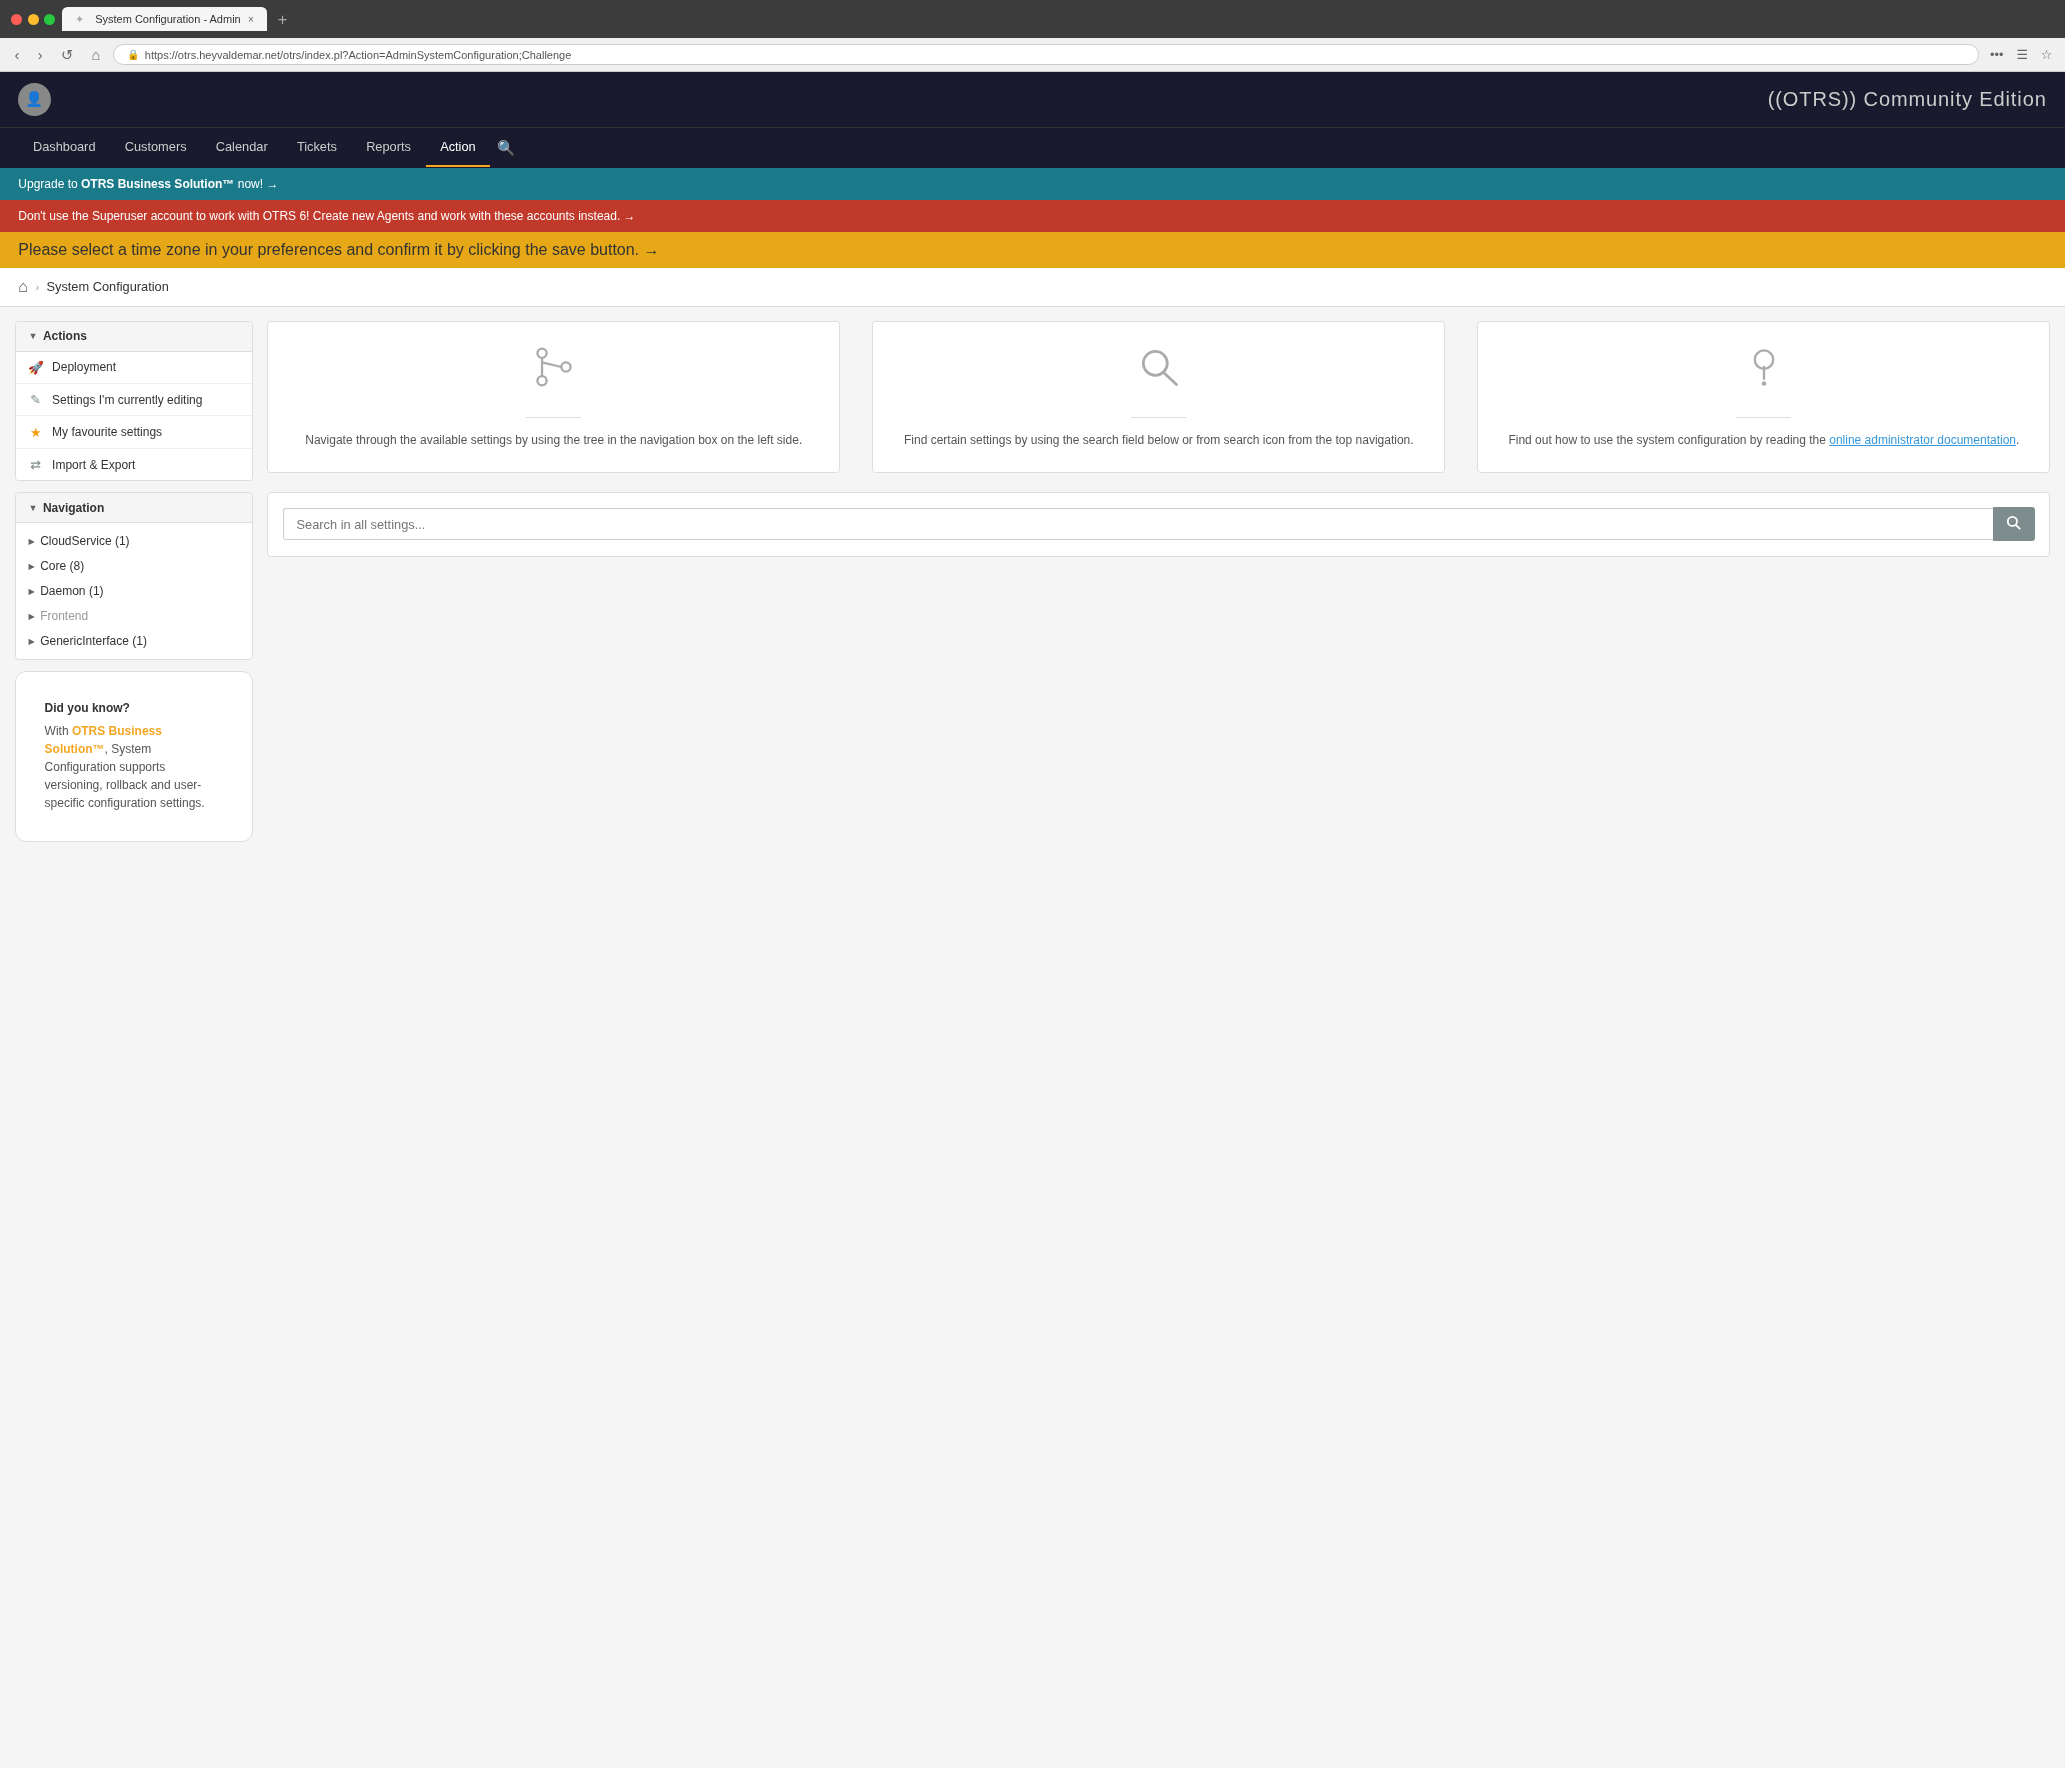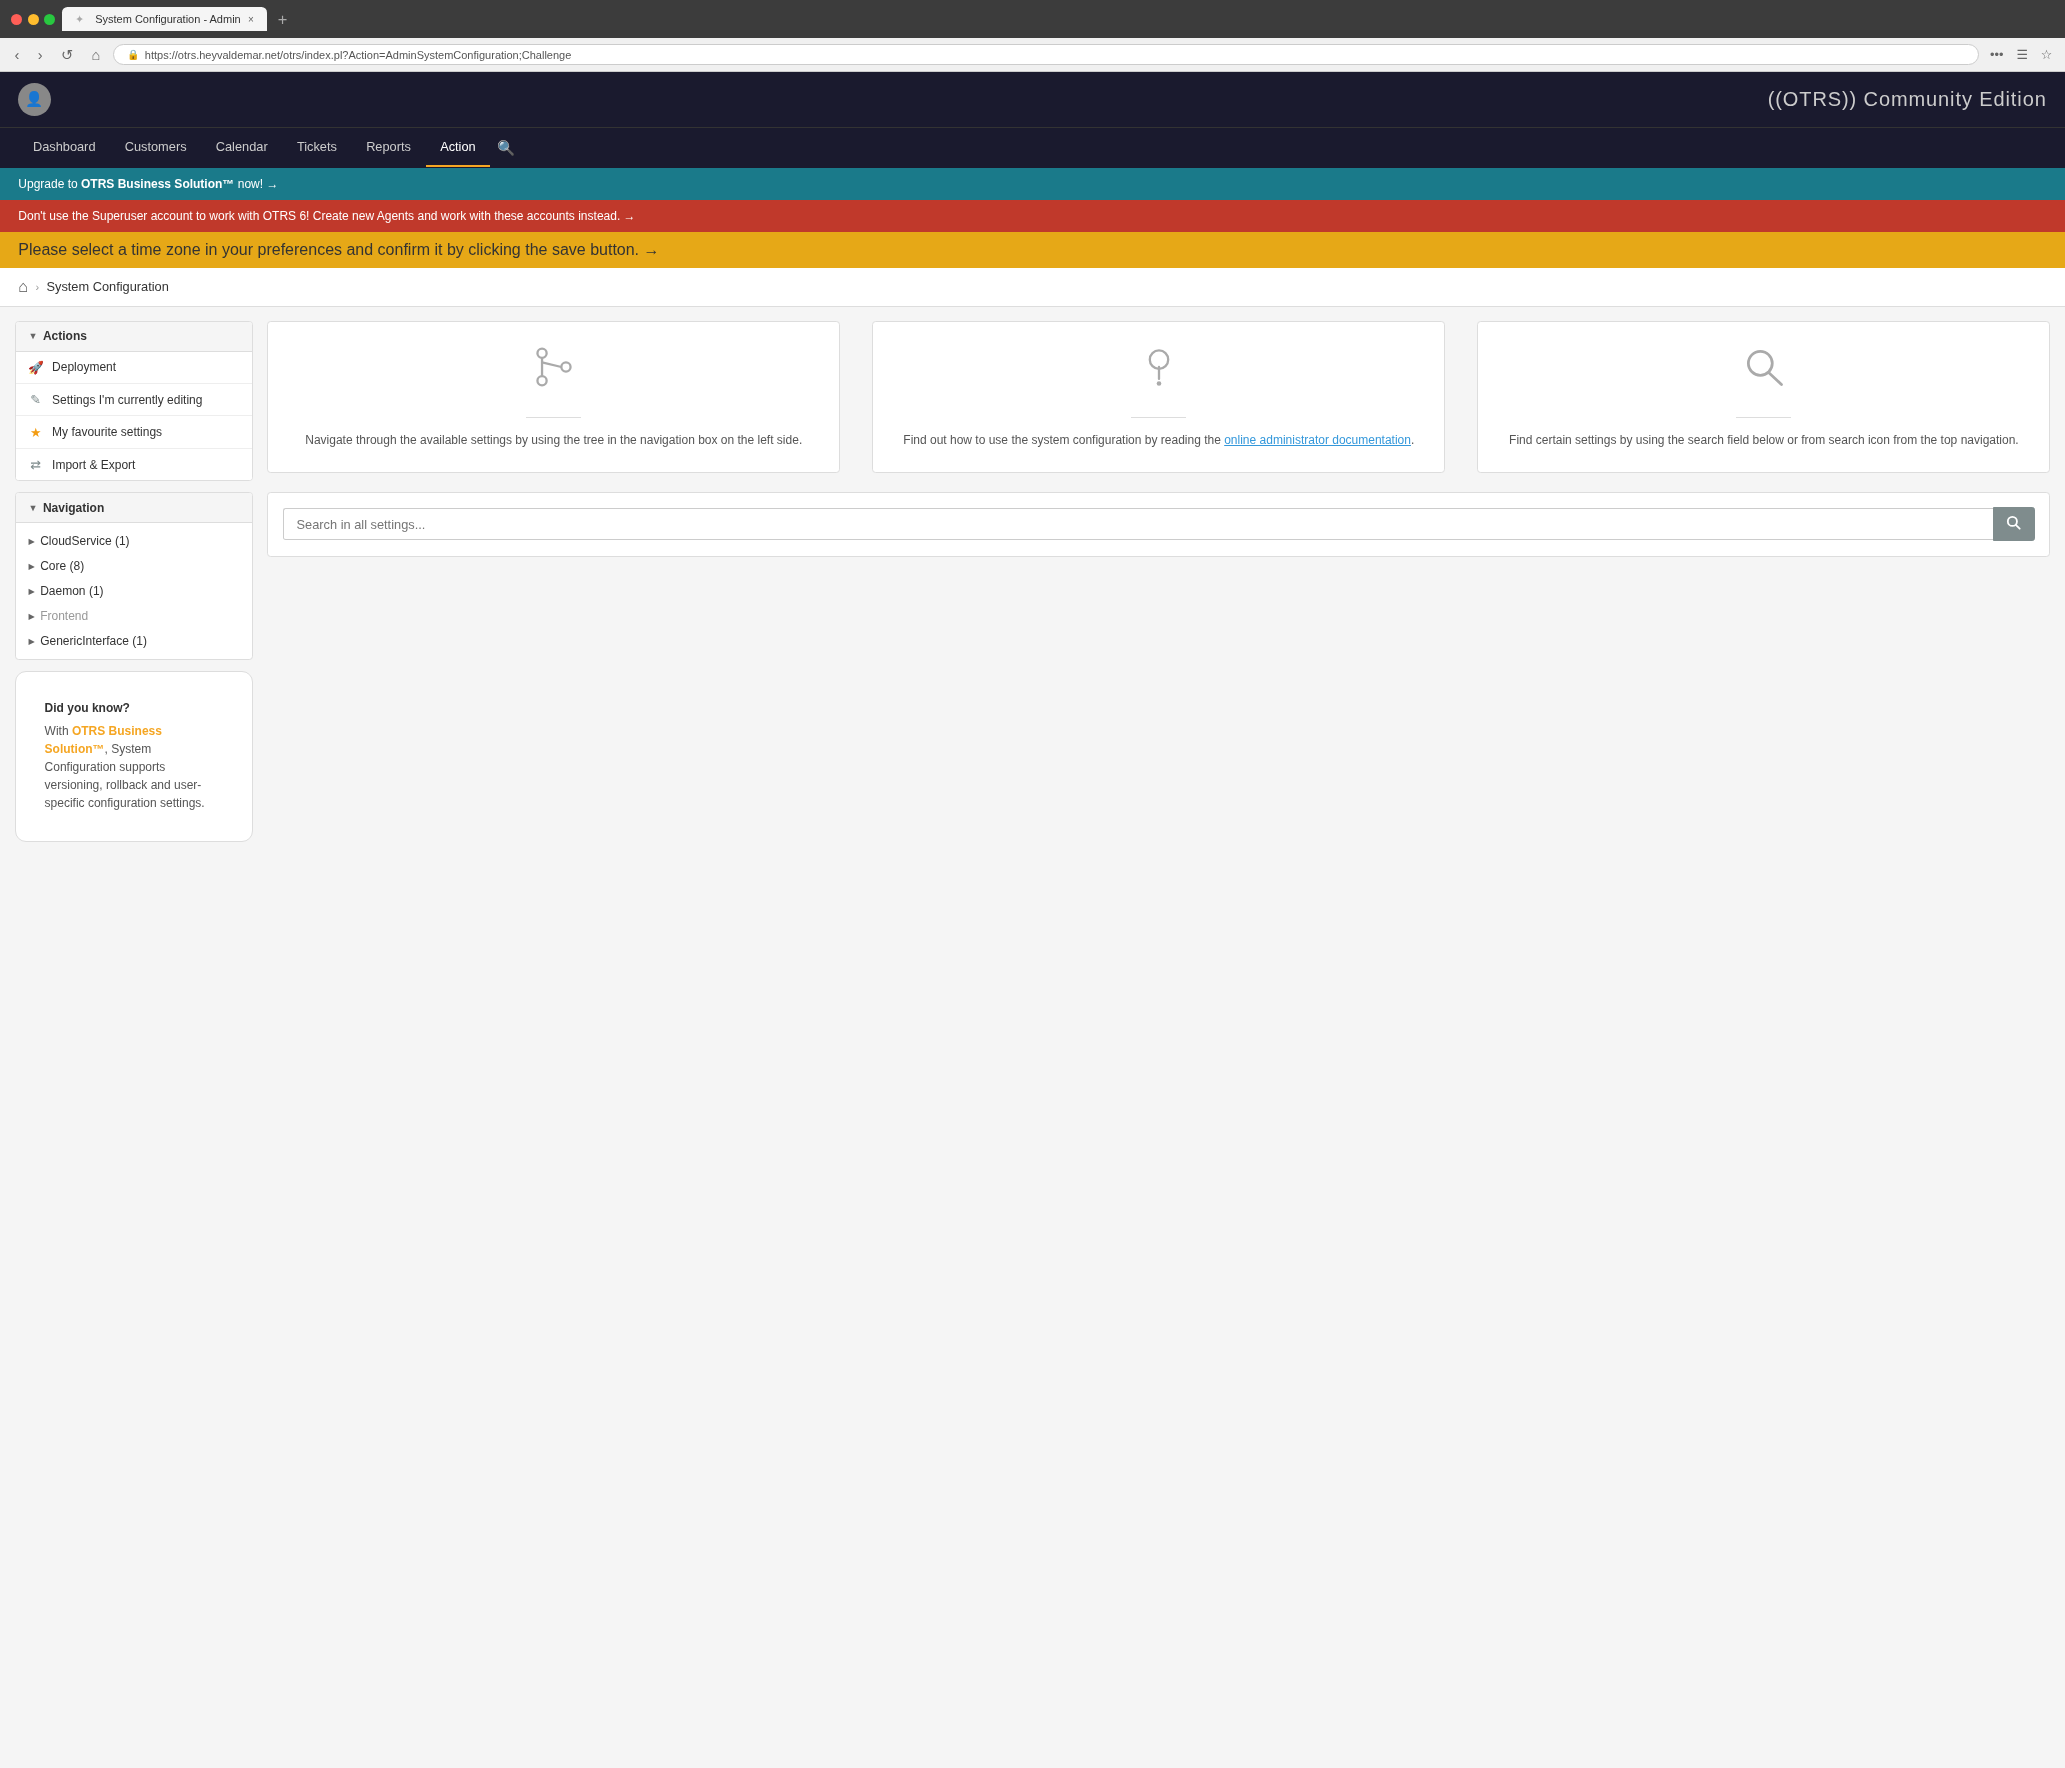--- a/index.html
+++ b/index.html
@@ -235,38 +235,38 @@
               <line x1="12" y1="20" x2="33" y2="25" stroke="#aaa" stroke-width="2.5"></line>
             </svg>
           </div>
           <div class="card-divider"></div>
           <p>Navigate through the available settings by using the tree in the navigation box on the left side.</p>
         </div>
 
         <div class="info-card">
           <div class="card-icon">
             <svg width="46" height="46" viewBox="0 0 50 50" fill="none">
+              <circle cx="21" cy="21" r="13" stroke="#aaa" stroke-width="3" fill="none"></circle>
+              <line x1="30" y1="31" x2="44" y2="44" stroke="#aaa" stroke-width="3" stroke-linecap="round"></line>
+            </svg>
+          </div>
+          <div class="card-divider"></div>
+          <p>Find certain settings by using the search field below or from search icon from the top navigation.</p>
+        </div>
+
+        <div class="info-card">
+          <div class="card-icon">
+            <svg width="46" height="46" viewBox="0 0 50 50" fill="none">
               <circle cx="25" cy="17" r="10" stroke="#aaa" stroke-width="2.5" fill="none"></circle>
               <line x1="25" y1="25" x2="25" y2="38" stroke="#aaa" stroke-width="2.5" stroke-linecap="round"></line>
               <circle cx="25" cy="43" r="2.5" fill="#aaa"></circle>
             </svg>
           </div>
           <div class="card-divider"></div>
           <p>Find out how to use the system configuration by reading the <a href="#">online administrator documentation</a>.</p>
-        </div>
-
-        <div class="info-card">
-          <div class="card-icon">
-            <svg width="46" height="46" viewBox="0 0 50 50" fill="none">
-              <circle cx="21" cy="21" r="13" stroke="#aaa" stroke-width="3" fill="none"></circle>
-              <line x1="30" y1="31" x2="44" y2="44" stroke="#aaa" stroke-width="3" stroke-linecap="round"></line>
-            </svg>
-          </div>
-          <div class="card-divider"></div>
-          <p>Find certain settings by using the search field below or from search icon from the top navigation.</p>
         </div>
 
       </div>
 
       <div class="search-area">
         <input class="search-input" type="text" placeholder="Search in all settings..." style="">
         <button class="search-btn">
           <svg width="14.6" height="14.6" viewBox="0 0 16 16" fill="none">
             <circle cx="7" cy="7" r="5" stroke="white" stroke-width="2" fill="none"></circle>
             <line x1="11" y1="11" x2="15" y2="15" stroke="white" stroke-width="2" stroke-linecap="round"></line>

